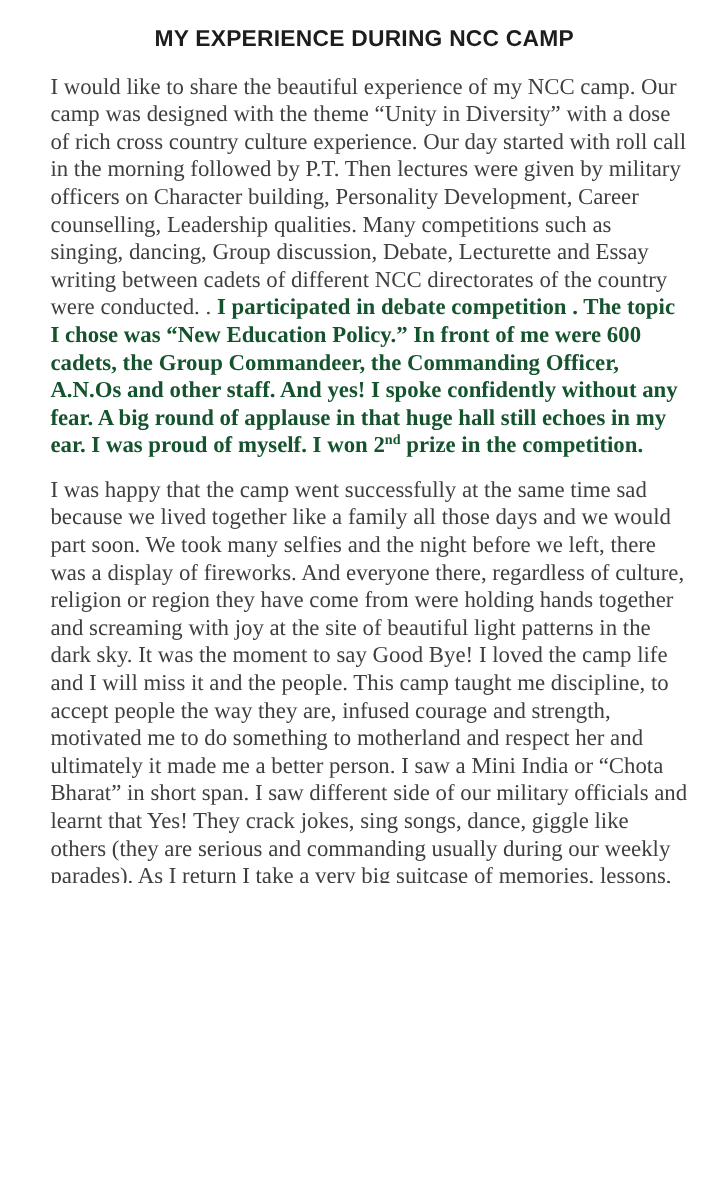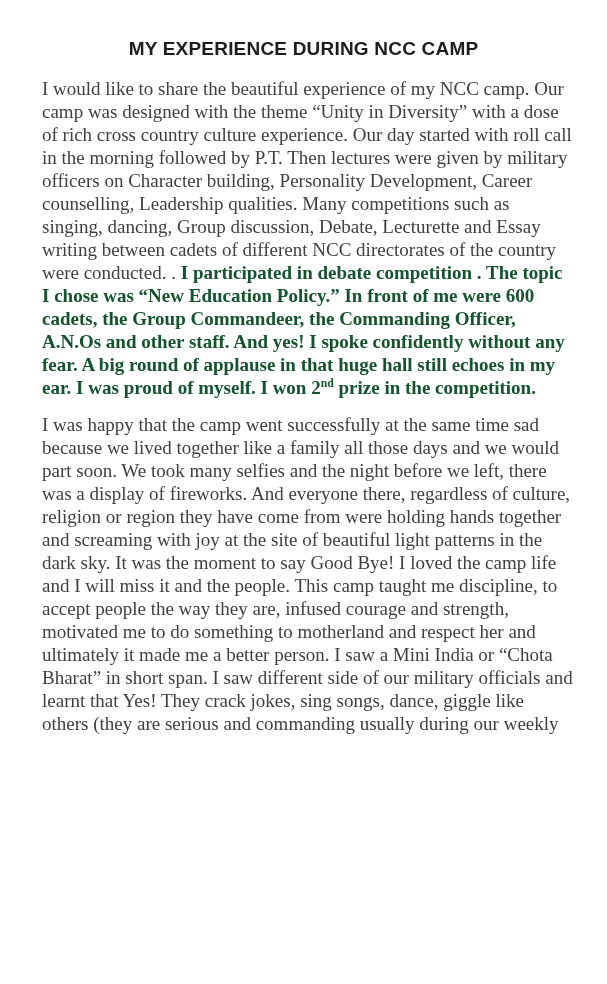--- a/index.html
+++ b/index.html
@@ -4,21 +4,21 @@
 <style>
   * { box-sizing: border-box; margin-top: 32px; }
   html, body { margin: 0; padding: 0; background: #ffffff; }
   .page {
     position: relative;
     width: 607px;
     height: 736px;
     margin: 0 auto;
     background: #ffffff;
     overflow: hidden;
-    padding-top: 38px;
+    padding-top: 22px;
   }
   .title {
     font-family: "Liberation Sans", sans-serif;
     font-size: 19px;
     font-weight: 700;
     color: #1d1d1d;
     text-align: center;
     letter-spacing: 0.2px;
     margin: 0 0 17px 0;
   }

